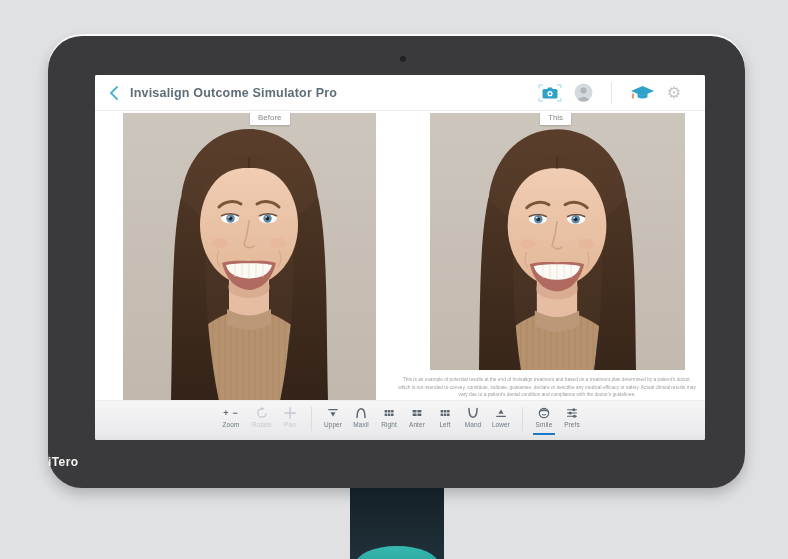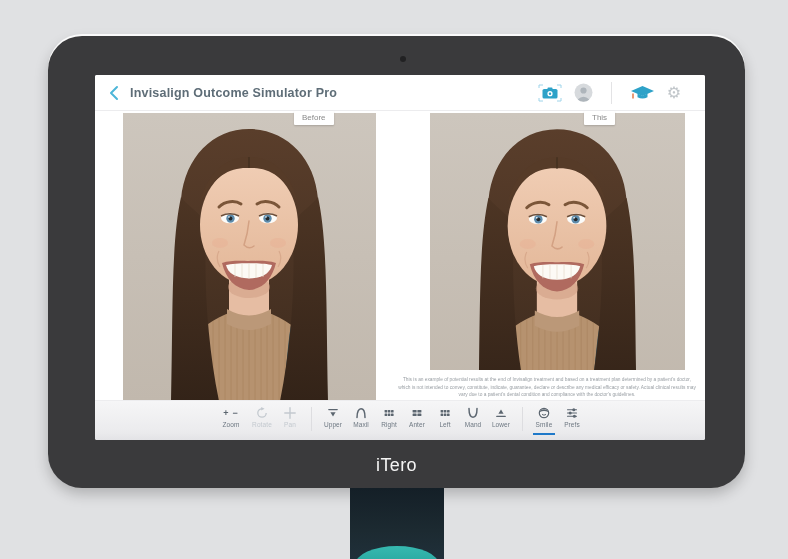--- a/index.html
+++ b/index.html
@@ -7,22 +7,22 @@
   body { font-family:"Liberation Sans", sans-serif; background:#e0e1e3; overflow:hidden; }
 
   .stage { position:relative; width:788px; height:559px; background:#e0e1e3; overflow:hidden; }
 
   
   .device { position:absolute; left:48px; top:36px; width:697px; height:452px;
             background:#3a3a3c; border-radius:34px;
             box-shadow:0 -2px 0 rgba(252,252,252,.95), 0 6px 14px rgba(0,0,0,.22); }
   .camera-dot { position:absolute; left:352px; top:20px; width:6px; height:6px;
                 border-radius:50%; background:#212123; }
-  .device-logo { position:absolute; left:0; top:419px; width:100%; text-align:center;
-                 color:#f4f4f4; font-size:18px; font-weight:normal; letter-spacing:.4px; }
+  .device-logo { position:absolute; left:0; top:419px; width:100%; text-align:left;
+                 color:#f4f4f4; font-size:12px; font-weight:bold; letter-spacing:.4px; }
 
   
   .stand { position:absolute; left:350px; top:488px; width:94px; height:71px;
            background:linear-gradient(180deg,#141f27 0%, #1c2a31 60%, #20303a 100%); }
   .cradle { position:absolute; left:355px; top:546px; width:84px; height:38px;
             border-radius:50%; background:linear-gradient(180deg,#36b9b0,#1f958e); }
 
   
   .screen { position:absolute; left:47px; top:39px; width:610px; height:365px;
             background:#fff; border-radius:2px; overflow:hidden; }
@@ -38,21 +38,21 @@
   .gear-glyph { font-family:"DejaVu Sans", sans-serif; font-size:16px; color:#c1c6ca; line-height:1; }
 
   
   .content { position:relative; width:100%; height:290px; background:#fff; }
   .photo { position:absolute; top:2px; overflow:hidden; background:#c8c0b6; }
   .photo-before { left:28px; width:253px; height:287px; }
   .photo-after  { left:335px; width:255px; height:257px; }
   .photo svg { display:block; width:100%; height:288px; }
   .photo-tag { position:absolute; top:0; left:50%; transform:translateX(-50%);
                background:#fff; padding:2px 8px 3px; font-size:8px; color:#8a8a8a;
-               box-shadow:0 1px 2px rgba(0,0,0,.18); border-radius:1px; white-space:nowrap;margin-left:44px; }
+               box-shadow:0 1px 2px rgba(0,0,0,.18); border-radius:1px; white-space:nowrap; }
   .disclaimer { position:absolute; left:302px; top:265px; width:300px;
                 font-size:4.8px; line-height:1.6; color:#989ea3; text-align:center; }
 
   
   .toolbar { position:absolute; left:0; bottom:0; width:100%; height:40px;
              background:linear-gradient(180deg,#f6f6f7 0%, #ebebed 80%, #e3e3e6 100%);
              border-top:1px solid #ededef;
              display:flex; align-items:flex-start; justify-content:center; padding-top:6px; }
   .tb-item { width:28px; display:flex; flex-direction:column; align-items:center;
              color:#5c6670; cursor:pointer; position:relative; }

